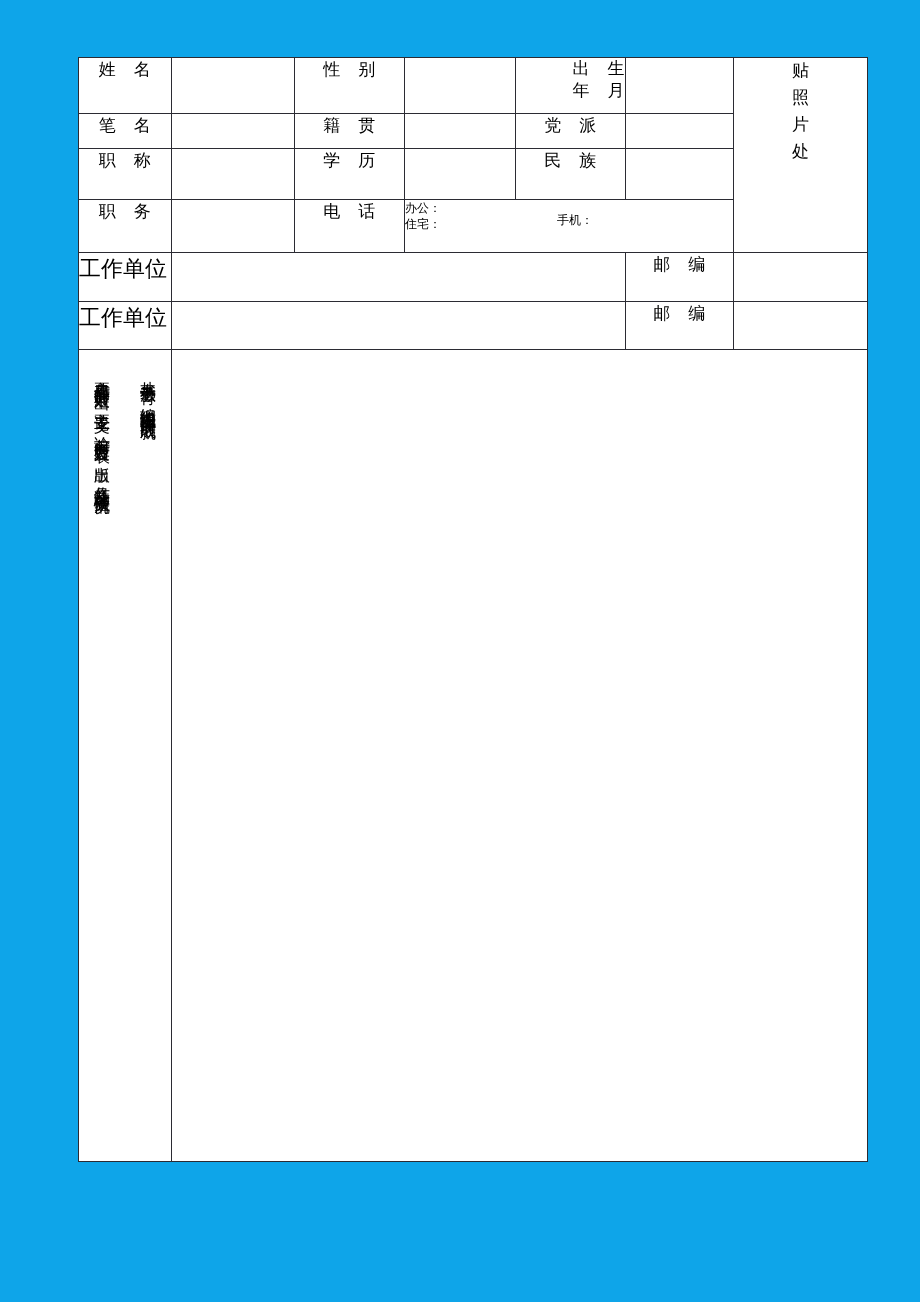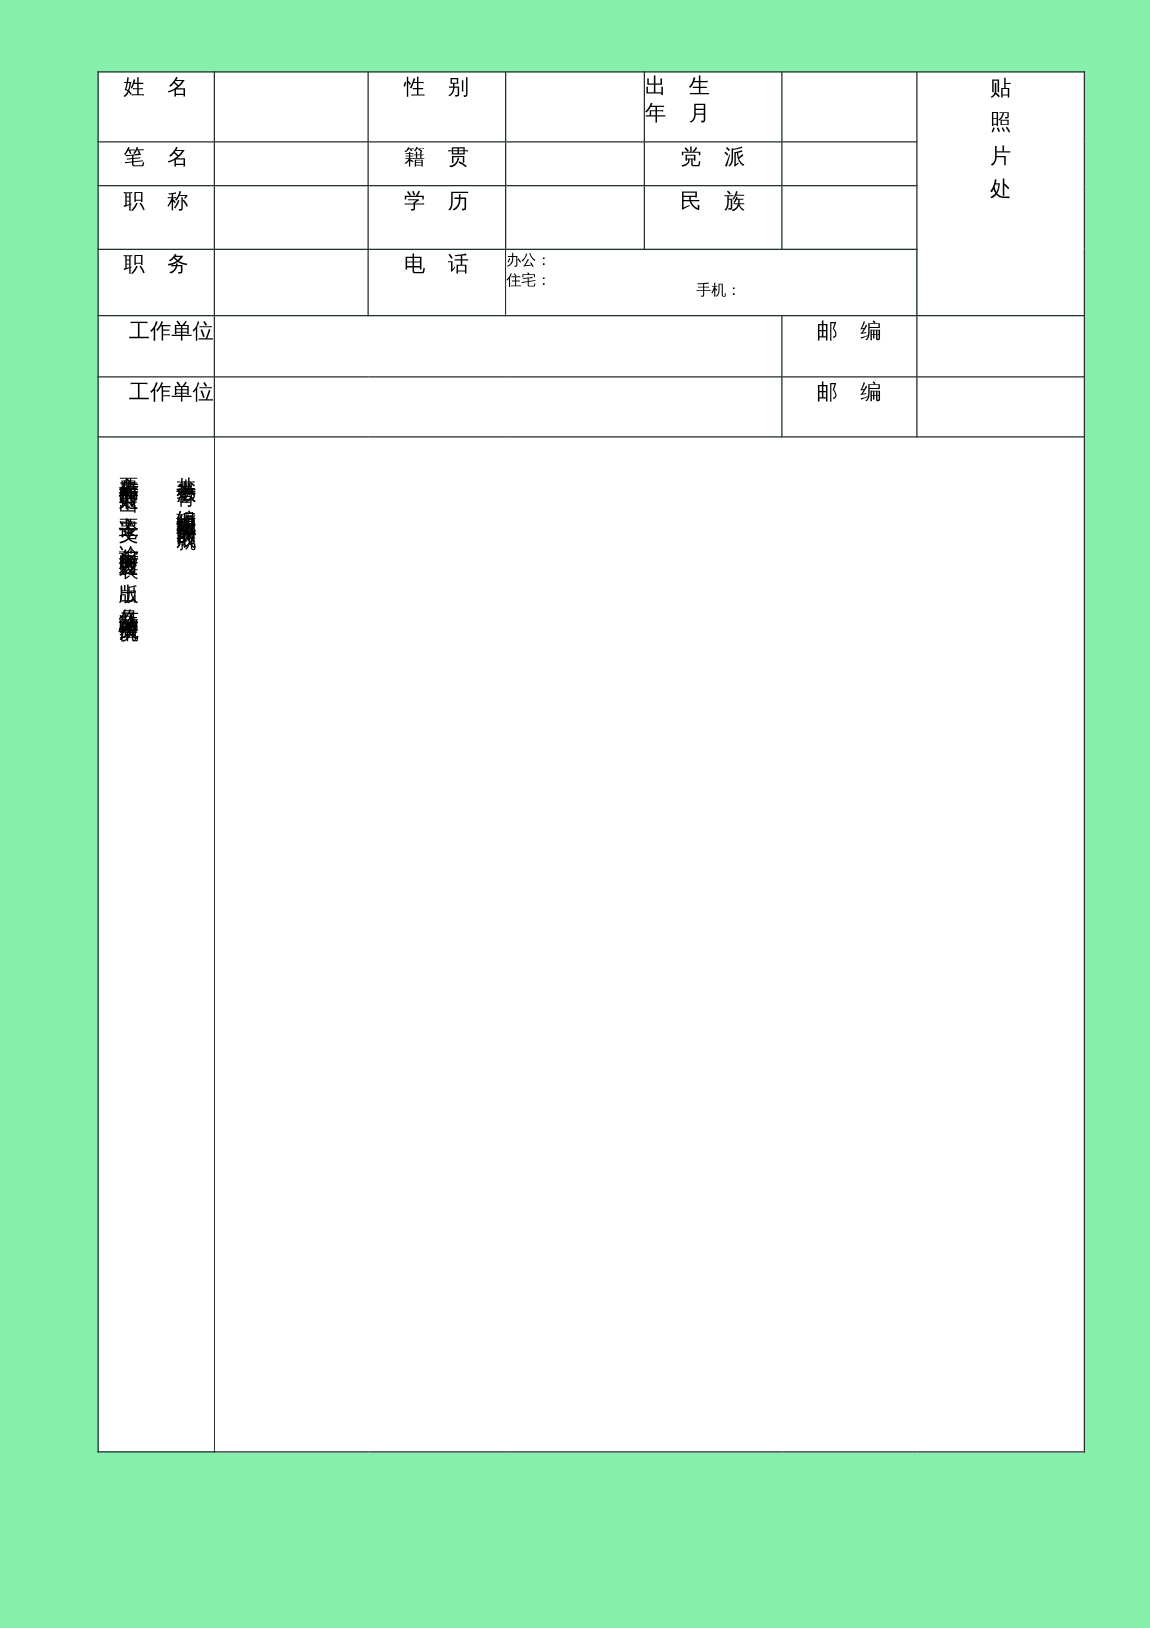--- a/index.html
+++ b/index.html
@@ -14,21 +14,21 @@
     font-family: "Liberation Serif", "DejaVu Serif", serif;
     color: #000000;
     overflow: hidden;
   }
 
   .page {
     position: absolute;
     left: 0; top: 0;
     width: 920px;
     height: 1302px;
-    background: #86efac;
+    background: #0ea5e9;
   }
 
   
   .form-table {
     position: absolute;
     left: 78px;
     top: 57px;
     width: 789px;
     height: 1105px;
     border-collapse: collapse;
@@ -44,50 +44,50 @@
   
   .lbl {
     text-align: center;
     font-size: 17px;
     line-height: 1.45;
     padding-top: 4px;
     letter-spacing: 0.5px;
     white-space: nowrap;
   }
   .lbl-2line {
-    text-align: left;
+    text-align: right;
     font-size: 17px;
     line-height: 1.32;
     padding-top: 3px;
     letter-spacing: 0.5px;
   }
   .lbl-tight {
-    text-align: right;
-    font-size: 17px;
+    text-align: left;
+    font-size: 22px;
     line-height: 1.45;
     padding-top: 4px;
     letter-spacing: 0px;
     white-space: nowrap;
   }
   .val {
     font-size: 17px;
   }
 
   
   .phone-cell {
     position: relative;
     font-size: 12px;
     line-height: 1.38;
     padding: 3px 0 0 6px;
   }
   .phone-line { white-space: nowrap; }
   .phone-mobile {
     position: absolute;
     left: 152px;
-    top: 24px;
+    top: 12px;
     white-space: nowrap;
   }
 
   
   .photo-cell {
     text-align: center;
     vertical-align: middle;
   }
   .photo-text {
     display: inline-block;

